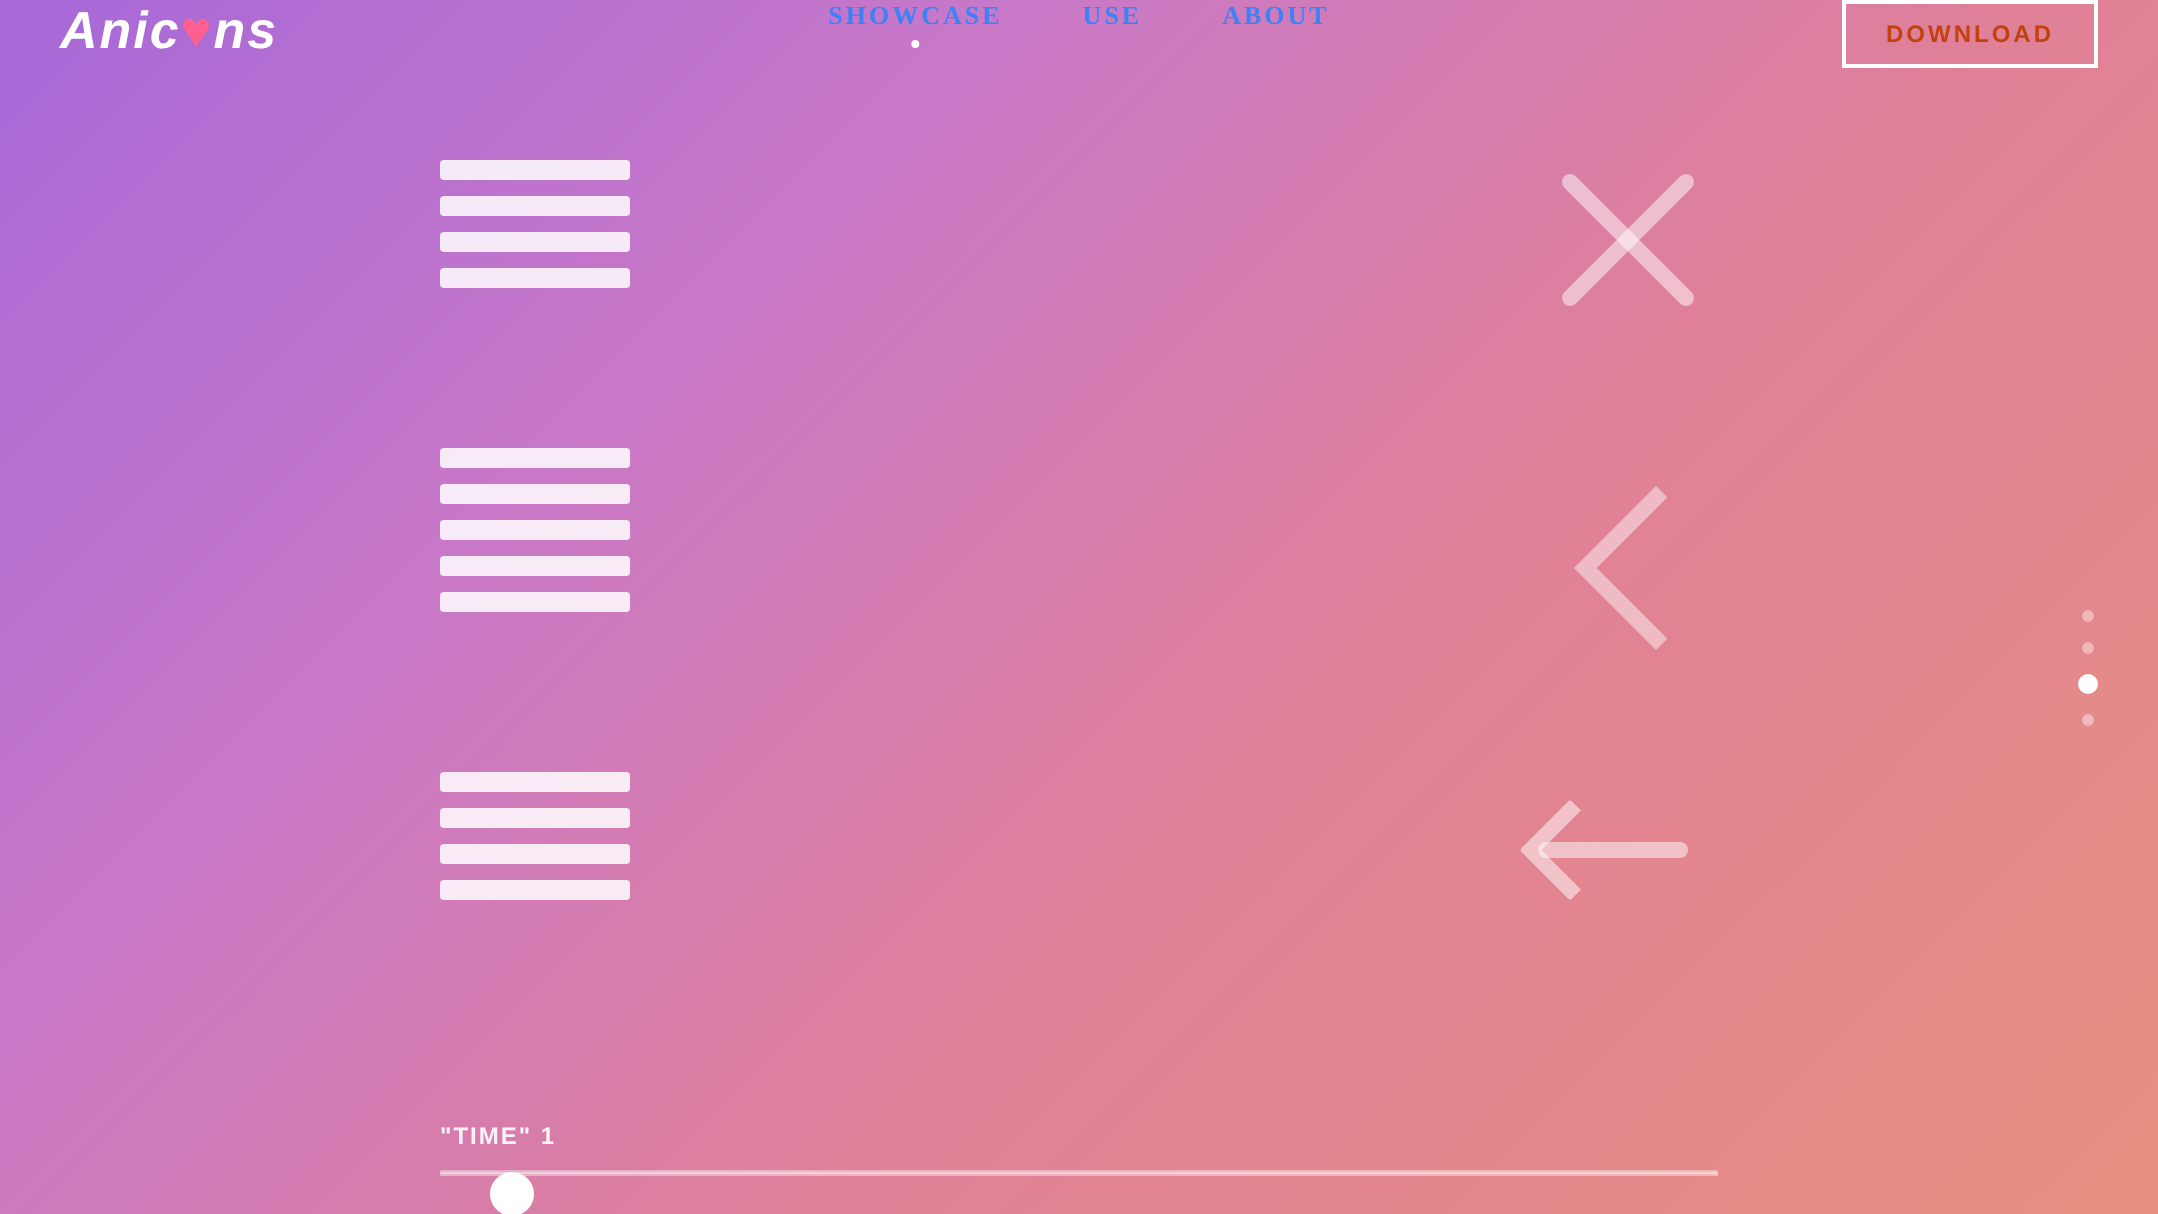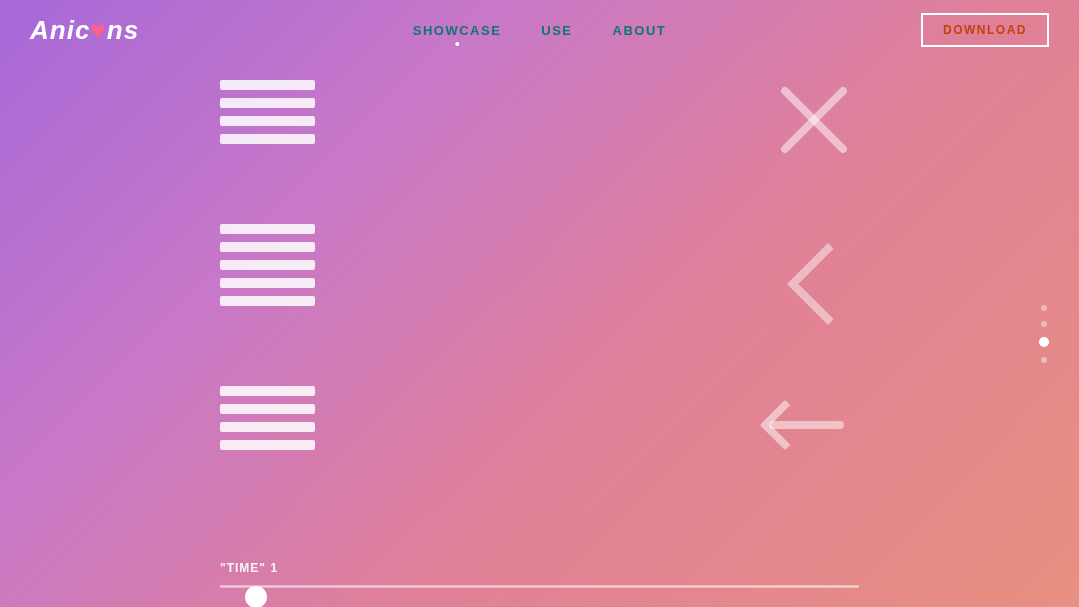--- a/index.html
+++ b/index.html
@@ -14,21 +14,21 @@
     }
 
     
     header {
       position: absolute;
       top: 0;
       left: 0;
       right: 0;
       height: 60px;
       display: flex;
-      align-items: center;
+      align-items: flex-start;
       padding: 0 30px;
     }
 
     .logo {
       font-size: 26px;
       font-style: italic;
       font-weight: bold;
       color: white;
       letter-spacing: 1px;
     }
@@ -40,27 +40,28 @@
     nav {
       position: absolute;
       left: 50%;
       transform: translateX(-50%);
       display: flex;
       gap: 40px;
       align-items: center;
     }
 
     nav a {
-      color: #0f766e;
+      color: #3b82f6;
       text-decoration: none;
       font-size: 13px;
       font-weight: bold;
       letter-spacing: 1.5px;
       text-transform: uppercase;
       cursor: pointer;
+      font-family: Liberation Serif, serif;
     }
 
     nav .nav-showcase {
       position: relative;
     }
 
     nav .nav-showcase::after {
       content: '';
       position: absolute;
       bottom: -8px;

